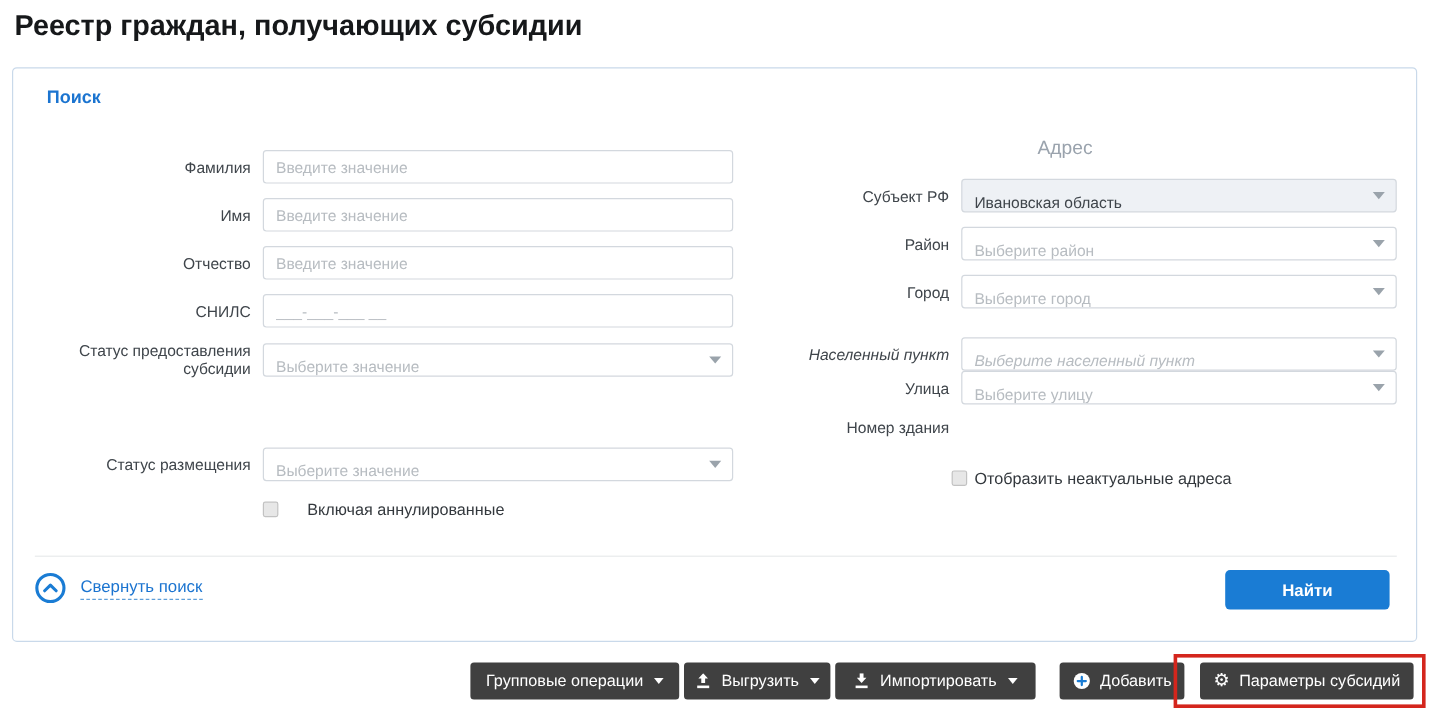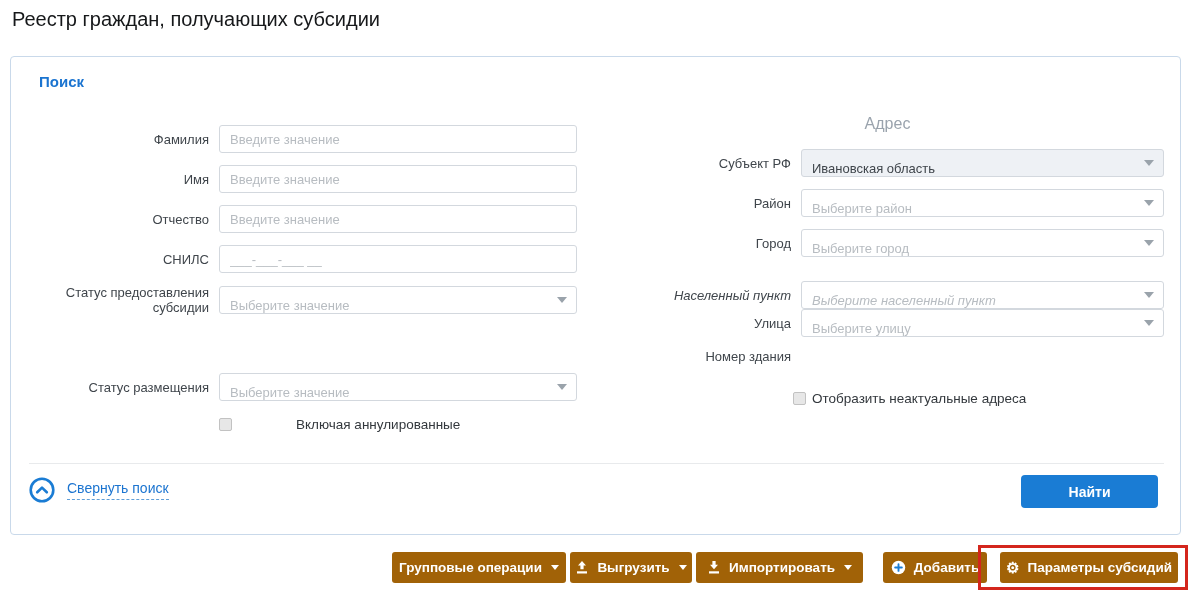--- a/index.html
+++ b/index.html
@@ -1,39 +1,39 @@
 <!DOCTYPE html>
 <html><head>
 <meta charset="utf-8">
 <style>
   * { box-sizing: border-box; margin: 0; padding: 0; }
   html,body { width:1191px; height:592px; }
   body {
     position: relative; background:#fff;
     font-family: "Liberation Sans", sans-serif; overflow:hidden;
   }
-  .page-title { position:absolute; left:12px; top:8px; font-size:20px; font-weight:400; color:#16181a; }
+  .page-title { position:absolute; left:12px; top:8px; font-size:24px; font-weight:700; color:#16181a; }
 
   .panel {
     position:absolute; left:10px; top:56px; width:1171px; height:479px;
     background:#fff; border:1px solid #c9d9ea; border-radius:4px;
   }
   .panel-title { position:absolute; left:28px; top:16px; font-size:15px; font-weight:700; color:#1b74d0; }
 
   .row { position:absolute; display:flex; align-items:center; }
   .row .lbl { flex:none; text-align:right; font-size:13px; color:#3f454b; line-height:15px; margin-right:10px; }
   .left-col .lbl { width:190px; }
   .right-col .lbl { width:180px; }
 
   input.txt {
     height:28px; border:1px solid #d3d8de; border-radius:3px; background:#fff;
     padding:0 10px; font-size:13px; color:#3f454b; font-family:inherit; outline:none;
   }
   input.txt::placeholder { color:#b7bcc1; opacity:1; }
-  .w-left  { width:358px; }
+  .w-left  { width:392px; }
   .w-right { width:363px; }
   .w-date  { width:216px; }
 
   .select {
     position:relative; height:28px; border:1px solid #d3d8de; border-radius:3px;
     background:#fff; display:flex; align-items:flex-end; padding:0 26px 0 10px; cursor:pointer;
   }
   .select .ph  { font-size:13px; color:#b7bcc1; white-space:nowrap; overflow:hidden; }
   .select .val { font-size:13px; color:#3f454b; white-space:nowrap; }
   .select.filled { background:#eef1f5; }
@@ -60,23 +60,23 @@
   .collapse-text { margin-left:12px; font-size:14px; color:#1b74d0;
                    border-bottom:1px dashed #5f9fd9; padding-bottom:3px; }
 
   .btn-find {
     position:absolute; left:1010px; top:418px; width:137px; height:33px;
     background:#1a7cd4; color:#fff; border:none; border-radius:4px;
     font-size:14px; font-weight:700; font-family:inherit; cursor:pointer;
   }
 
   .tb-btn {
-    position:absolute; top:552px; height:31px; background:#a16207; color:#fff;
+    position:absolute; top:552px; height:31px; background:#404040; color:#fff;
     border:none; border-radius:3px; font-size:13.5px; font-family:inherit;
-    display:flex; align-items:center; justify-content:center; cursor:pointer; white-space:nowrap;font-weight:bold;
+    display:flex; align-items:center; justify-content:center; cursor:pointer; white-space:nowrap;
   }
   .tb-btn .ico { display:inline-flex; margin-right:8px; }
   .tb-btn .dd  { margin-left:9px; width:0; height:0;
                  border-left:4px solid transparent; border-right:4px solid transparent; border-top:5px solid #fff; }
   .gear-glyph { font-size:15px; line-height:1; margin-right:8px; }
 
   .red-box { position:absolute; left:978px; top:545px; width:210px; height:45px;
              border:3px solid #d4261d; pointer-events:none; }
 </style>
 </head>
@@ -110,21 +110,21 @@
       <span class="caret"></span>
     </div>
   </div>
   <div class="row left-col" style="left:8px; top:316px;">
     <div class="lbl">Статус размещения</div>
     <div class="select w-left">
       <span class="ph">Выберите значение</span>
       <span class="caret"></span>
     </div>
   </div>
-  <div class="row" style="left:208px; top:360px;gap:40px;">
+  <div class="row" style="left:208px; top:360px;">
     <input type="checkbox" class="cbx" style="">
     <span class="cbx-label" style="margin-left:24px;">Включая аннулированные</span>
   </div>
 
   <div class="section-title">Адрес</div>
 
   <div class="row right-col" style="left:600px; top:92px;">
     <div class="lbl">Субъект РФ</div>
     <div class="select filled w-right">
       <span class="val">Ивановская область</span>

